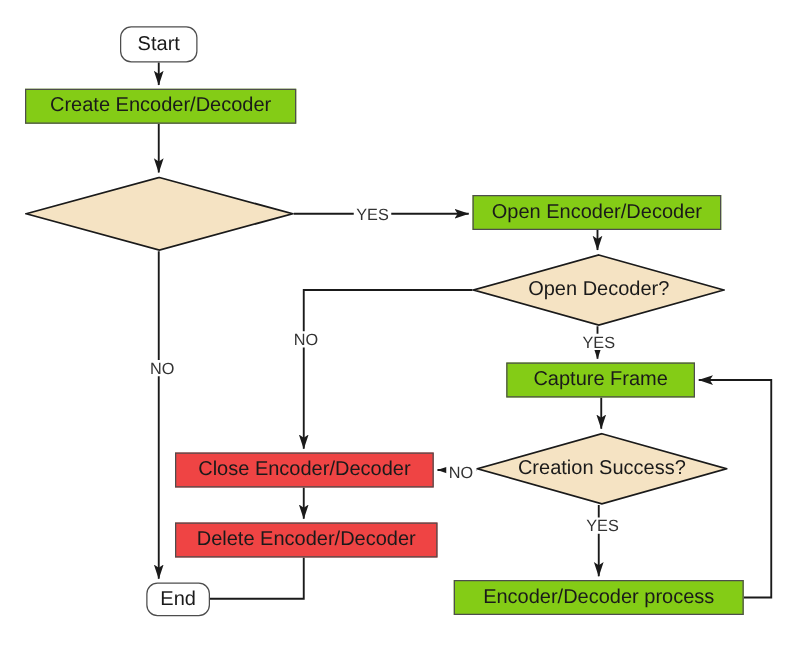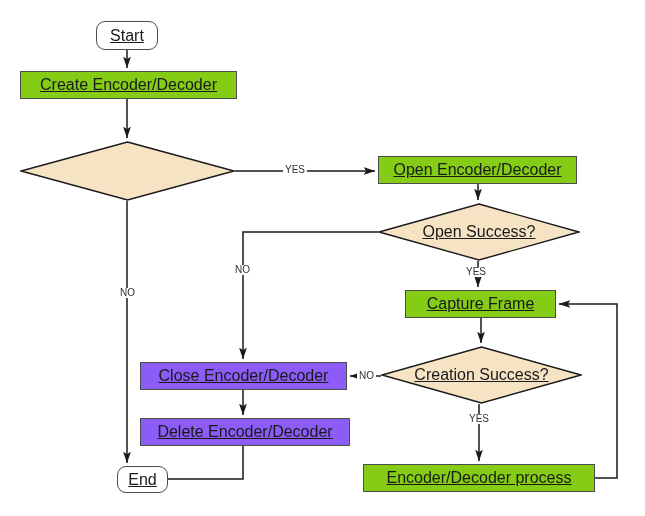--- a/index.html
+++ b/index.html
@@ -28,53 +28,52 @@
     position: absolute;
     box-sizing: border-box;
     display: flex;
     align-items: center;
     justify-content: center;
     font-size: 16px;
     color: #1a1a1a;
     line-height: 1;
     white-space: nowrap;
     z-index: 2;
-    text-decoration: underline;
   }
   .node.terminator {
     border: 1.6px solid #4d4d4d;
     border-radius: 9px;
     background: #ffffff;
   }
   .node.process-blue {
     border: 1.4px solid #4d4d4d;
     background: #84cc16;
   }
   .node.process-pink {
     border: 1.4px solid #4d4d4d;
-    background: #8b5cf6;
+    background: #ef4444;
   }
   .node.decision {
     background: transparent;
     border: none;
   }
   .node.decision .dia-svg {
     position: absolute;
     left: 0;
     top: 0;
     width: 100%;
     height: 100%;
   }
   .node.decision .dia-label {
     position: relative;
     z-index: 1;
   }
   .edge-label {
     position: absolute;
-    font-size: 10px;
+    font-size: 13px;
     color: #333333;
     background: #ffffff;
     padding: 0 2px;
     line-height: 1;
     white-space: nowrap;
     z-index: 3;
   }
 </style>
 </head>
 <body>
@@ -116,21 +115,21 @@
           <polygon points="107.5,1 214,30 107.5,59 1,30" fill="#F5E3C3" stroke="#1a1a1a" stroke-width="1.4" vector-effect="non-scaling-stroke"></polygon>
         </svg>
       </div>
       <div class="node process-blue" style="left: 378px; top: 156px; width: 199px; height: 28px;">
         <span>Open Encoder/Decoder</span>
       </div>
       <div class="node decision" style="left: 378px; top: 203px; width: 202px; height: 58px;">
         <svg class="dia-svg" viewBox="0 0 202 58" preserveAspectRatio="none">
           <polygon points="101,1 201,29 101,57 1,29" fill="#F5E3C3" stroke="#1a1a1a" stroke-width="1.4" vector-effect="non-scaling-stroke"></polygon>
         </svg>
-        <span class="dia-label">Open Success?</span>
+        <span class="dia-label">Open Decoder?</span>
       </div>
       <div class="node process-blue" style="left: 405px; top: 290px; width: 151px; height: 28px;">
         <span>Capture Frame</span>
       </div>
       <div class="node decision" style="left: 381px; top: 346px; width: 201px; height: 58px;">
         <svg class="dia-svg" viewBox="0 0 201 58" preserveAspectRatio="none">
           <polygon points="100.5,1 200,29 100.5,57 1,29" fill="#F5E3C3" stroke="#1a1a1a" stroke-width="1.4" vector-effect="non-scaling-stroke"></polygon>
         </svg>
         <span class="dia-label">Creation Success?</span>
       </div>

